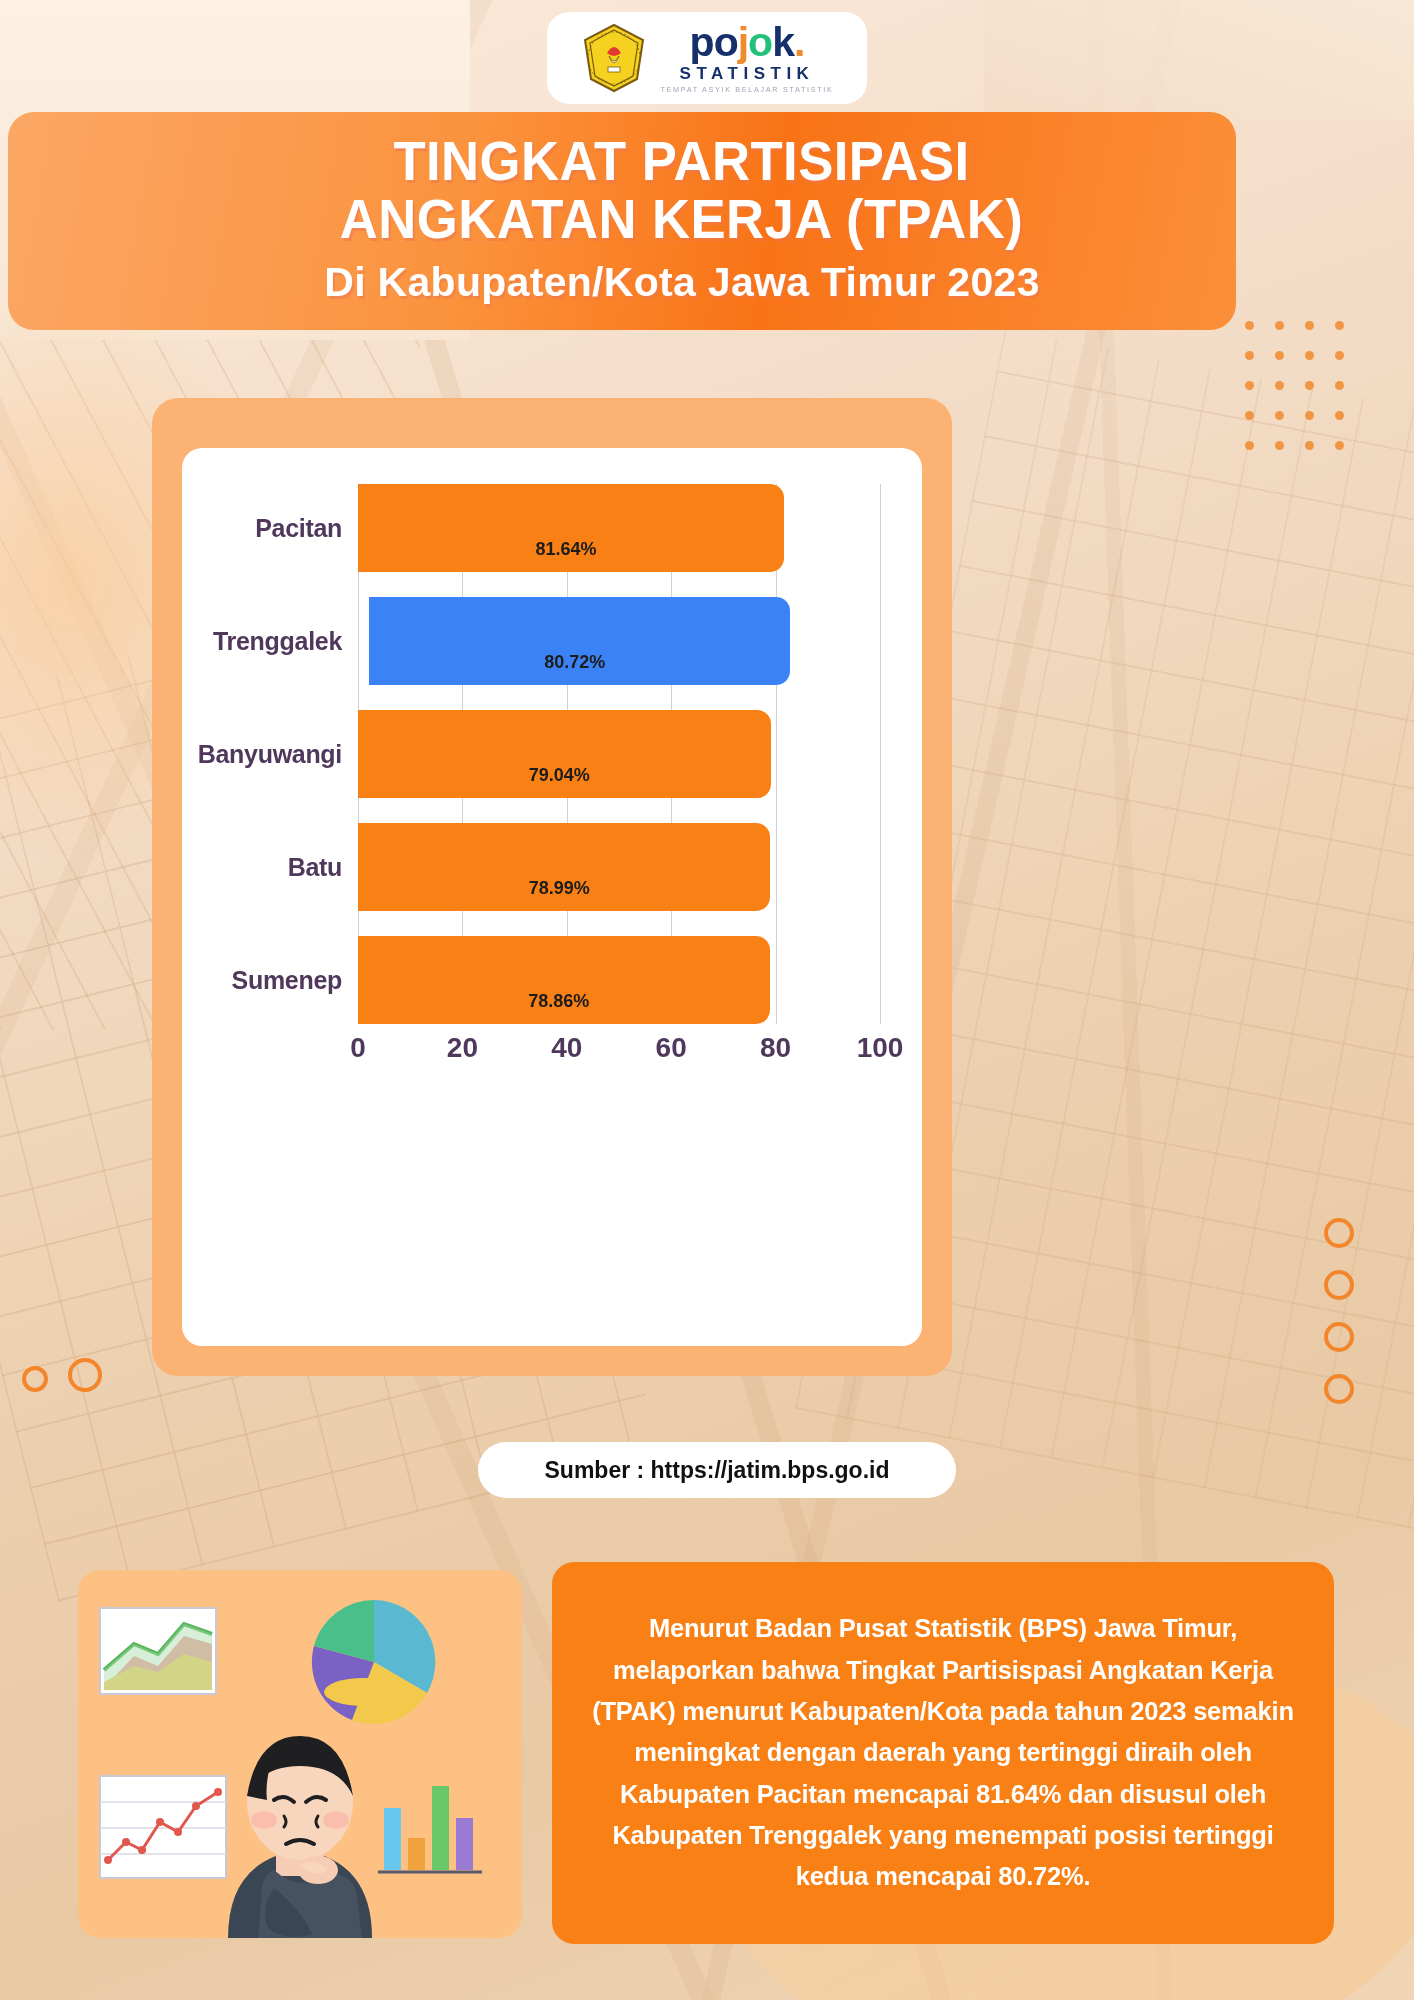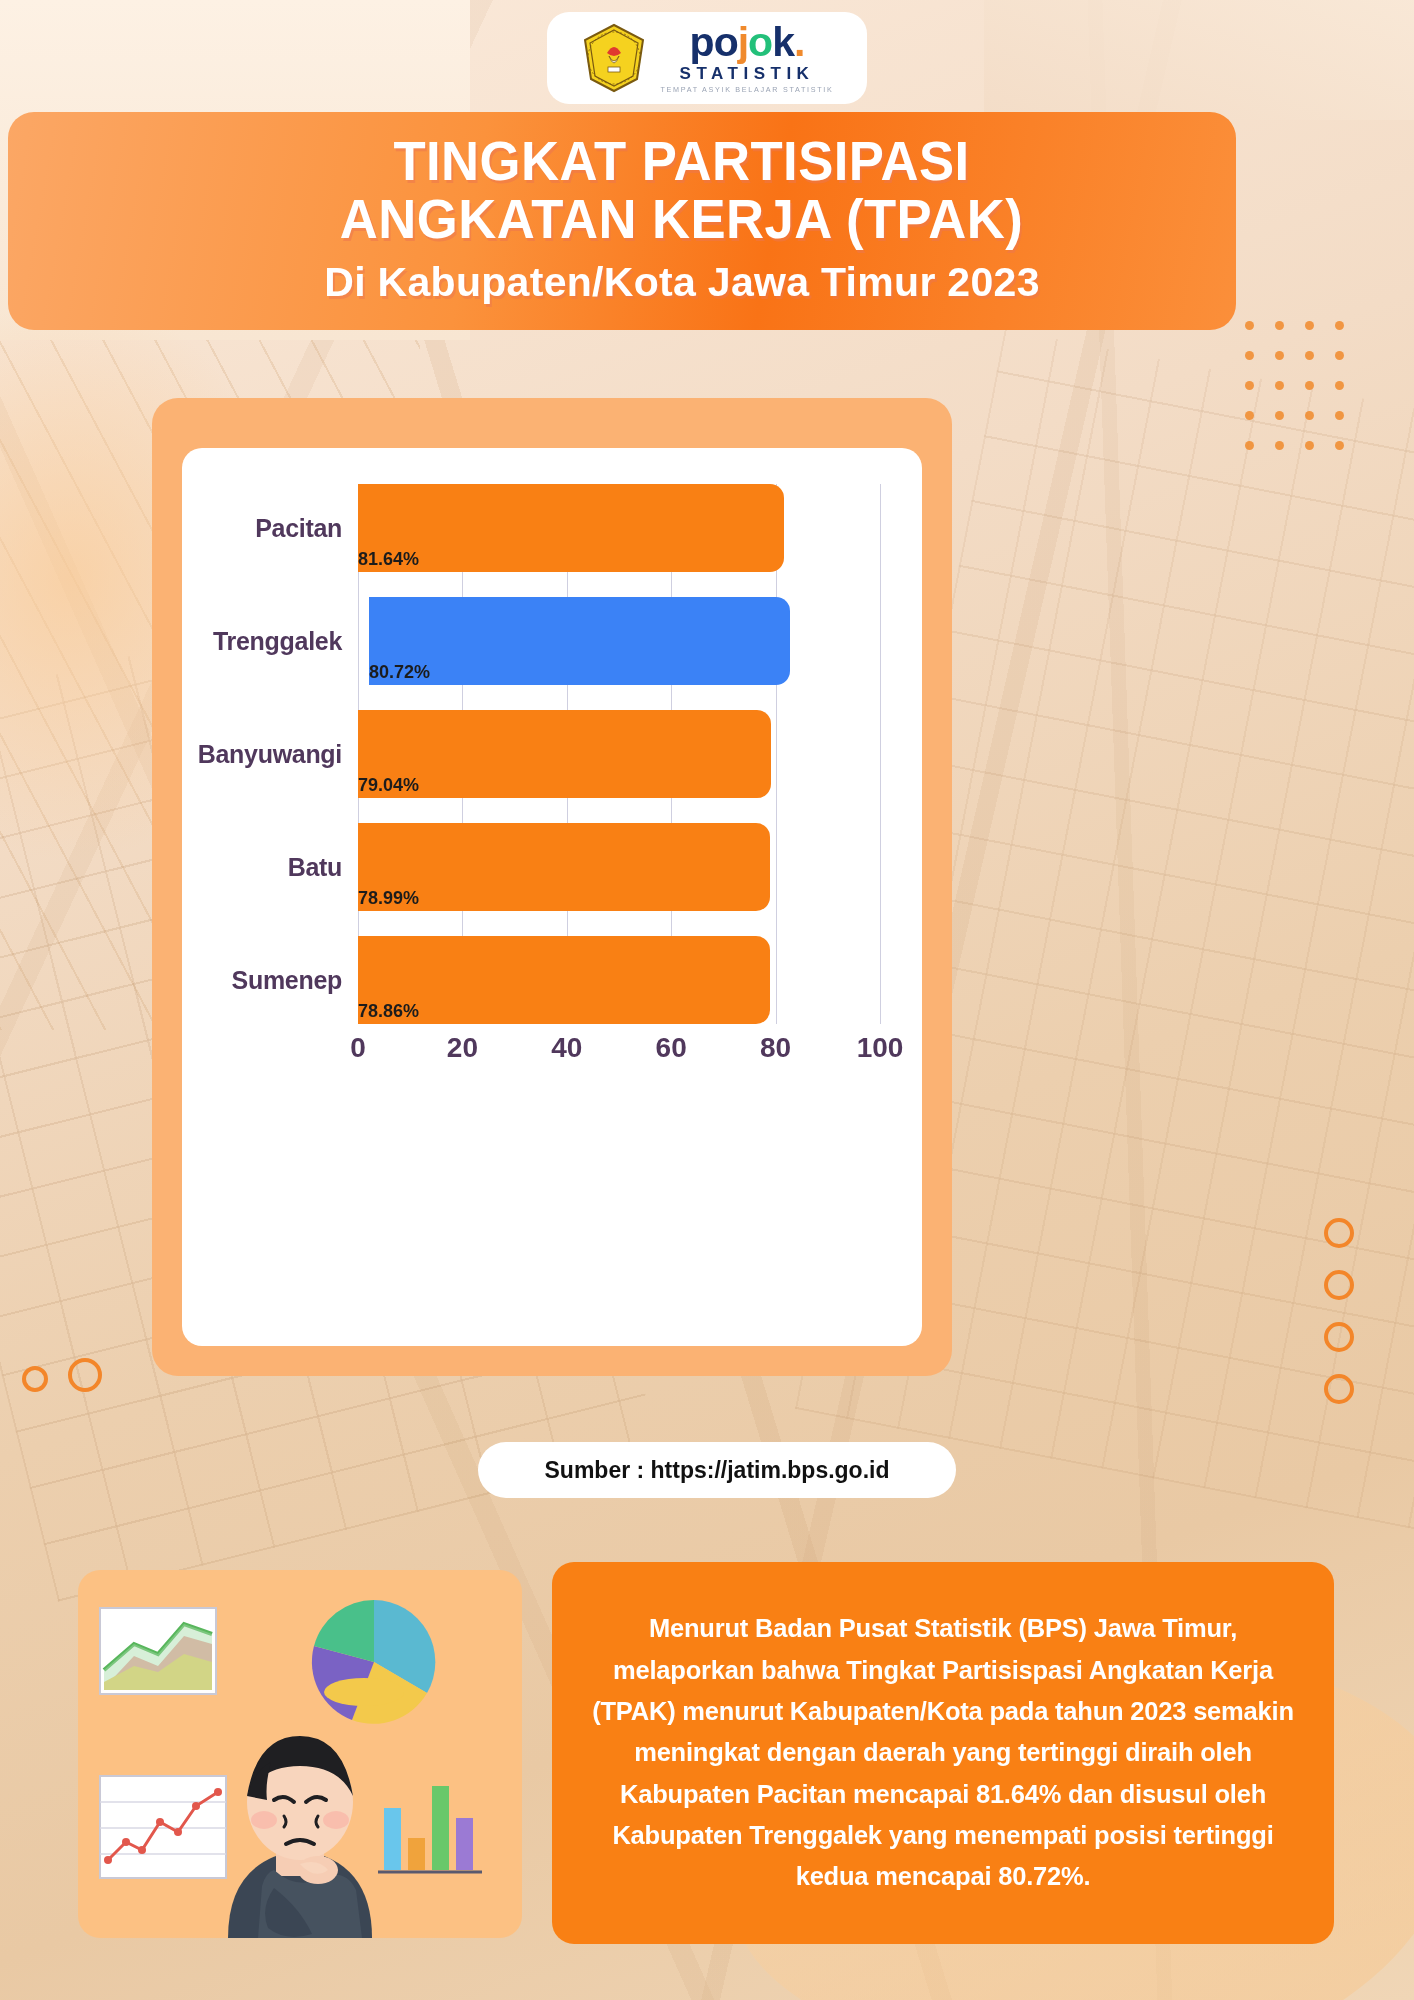--- a/index.html
+++ b/index.html
@@ -137,22 +137,22 @@
     position: relative; height: 540px; margin-left: 152px; margin-right: 18px;
   }
   .gridlines { position: absolute; inset: 0; }
   .gridlines i {
     position: absolute; top: 0; bottom: 0; width: 1px; background: #cfcfe0;
   }
   .bars { position: absolute; inset: 0; display: flex; flex-direction: column; justify-content: space-between; }
   .barrow { position: relative; height: 88px; display: flex; align-items: center; }
   .bar {
     height: 100%; background: #f98014; border-radius: 0 14px 14px 0;
-    display: flex; align-items: flex-end; justify-content: flex-start;
-    padding: 0 10px 2px 0;
+    display: flex; align-items: flex-end; justify-content: center;
+    padding: 0 10px 12px 0;
   }
   .bar-val { font-size: 18px; font-weight: 700; color: #1c1c1c; white-space: nowrap; }
   .cat-label {
     position: absolute; right: calc(100% + 16px); top: 50%; transform: translateY(-50%);
     font-size: 25px; font-weight: 700; color: #50385c; white-space: nowrap;
     letter-spacing: -.3px;
   }
   .xaxis {
     position: relative; margin-left: 152px; margin-right: 18px; height: 46px;
   }

